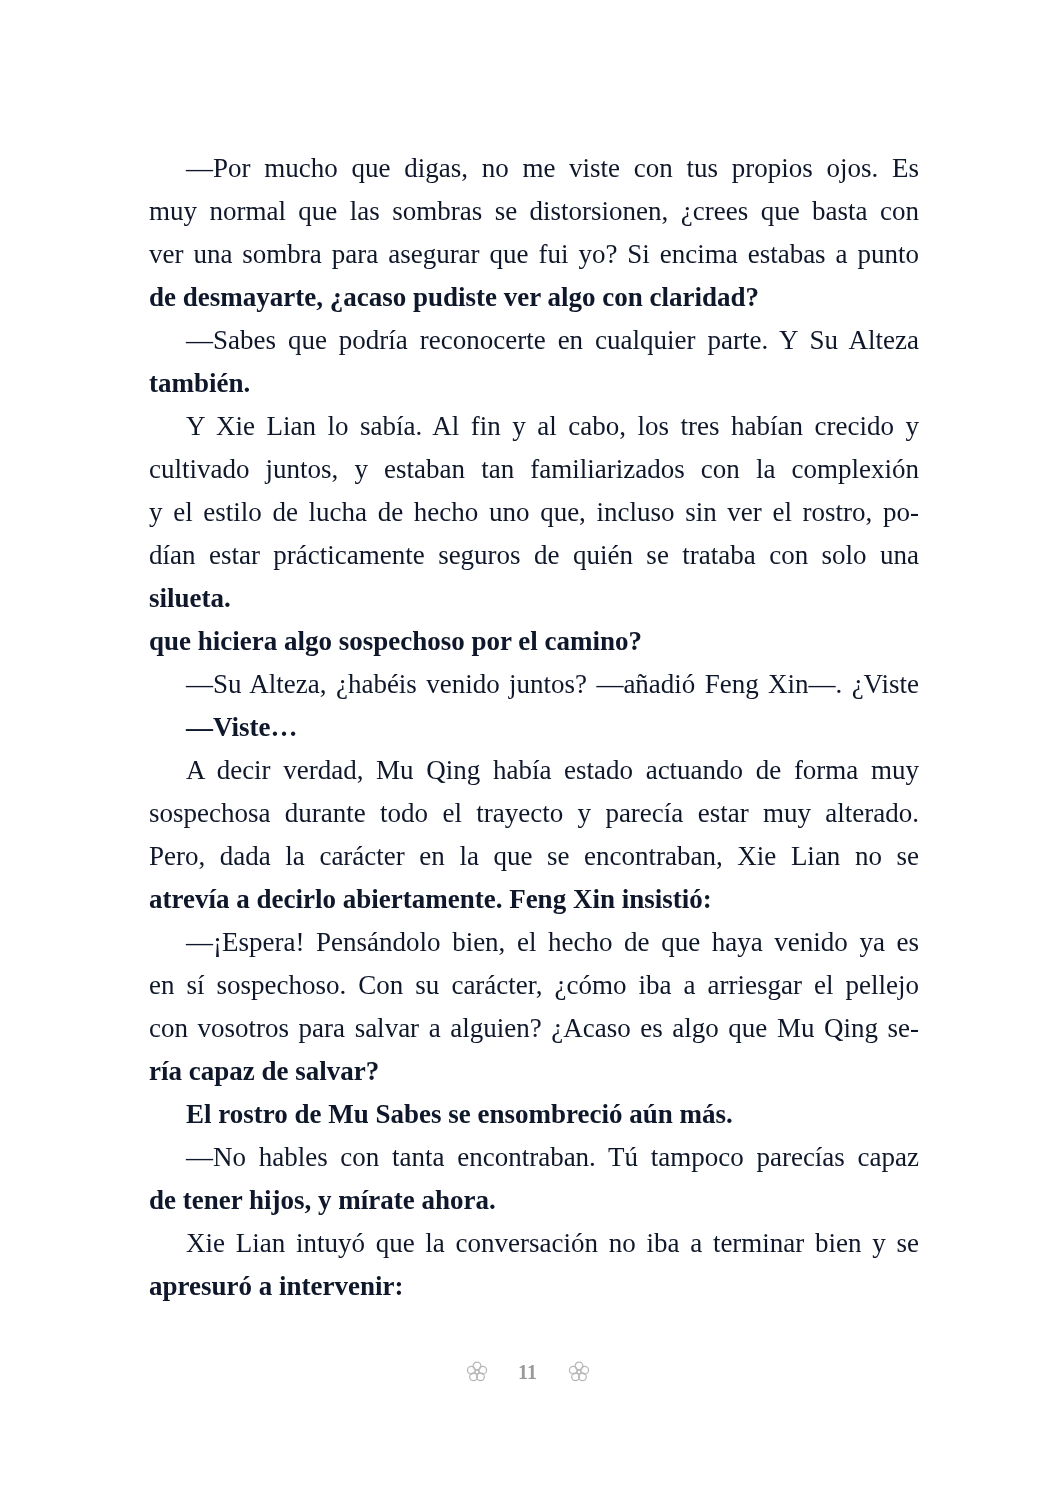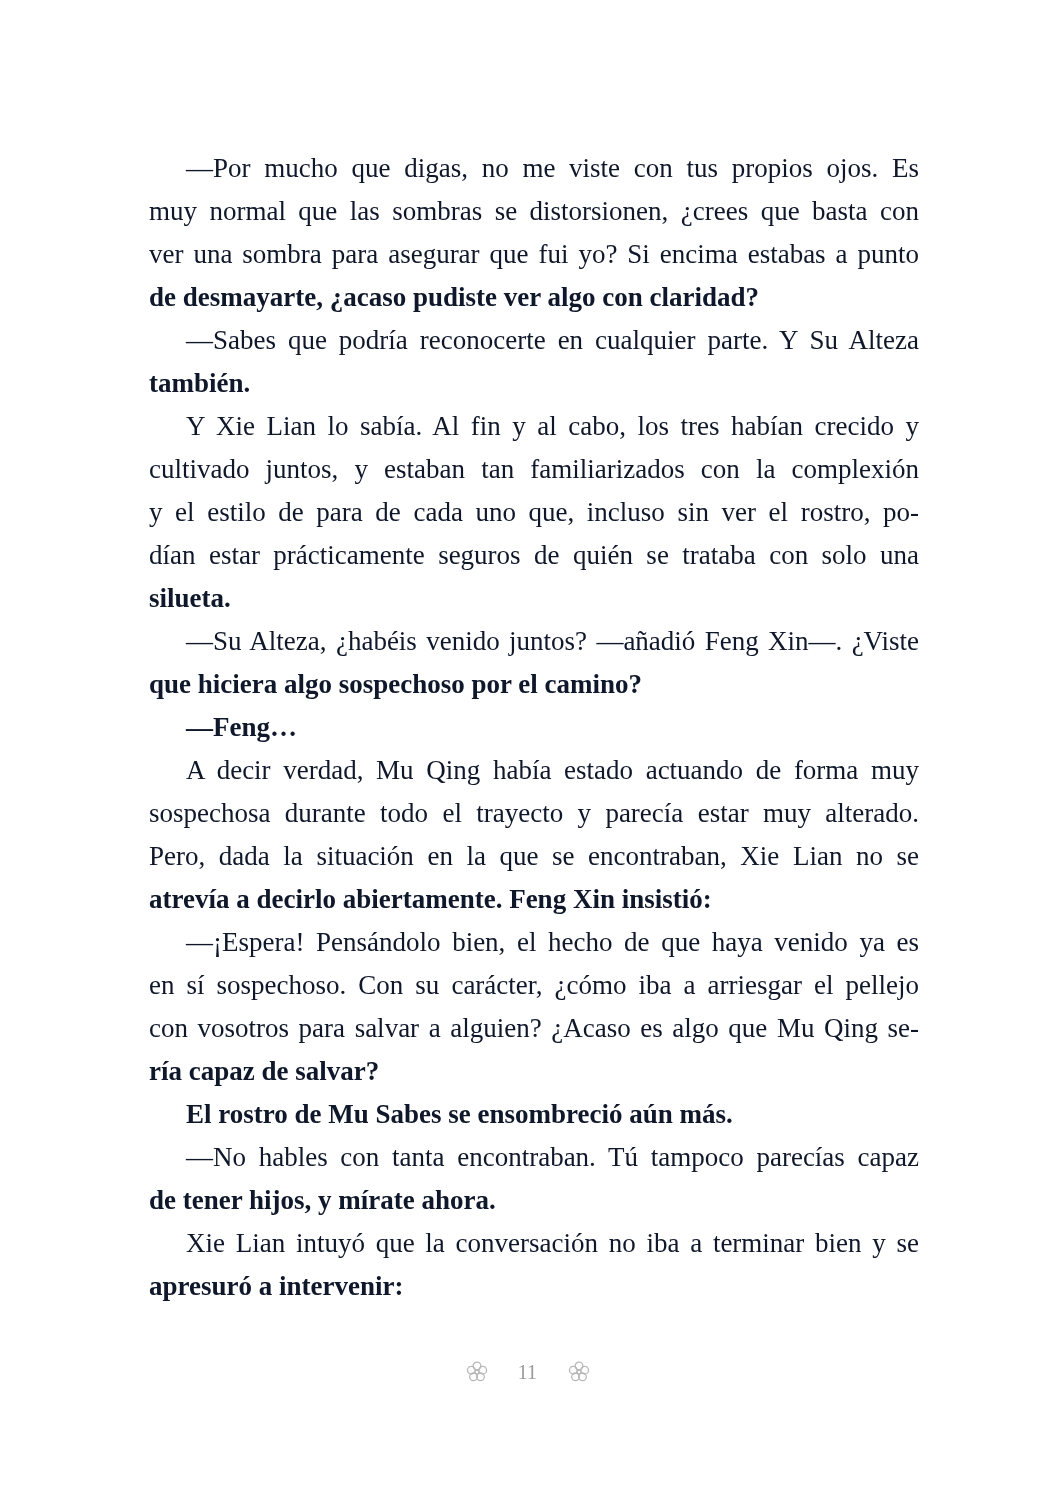--- a/index.html
+++ b/index.html
@@ -12,50 +12,50 @@
     }
     .line {
       display: block; height: 43px; line-height: 43px;
       white-space: nowrap; text-align: justify; text-align-last: justify;
       overflow: hidden;
     }
     .line.indent { padding-left: 37px; }
     .line.last { text-align-last: left; font-weight: bold; }
     .footer {
       position: absolute; left: 0; top: 1354px; width: 1055px; height: 36px;
-      display: flex; align-items: center; justify-content: center; gap: 20px;
+      display: flex; align-items: center; justify-content: center; gap: 20px; font-weight: bold;
     }
     .page-number {
       font-family: "Liberation Serif", "DejaVu Serif", serif;
       font-size: 20px; color: #9a9a9a; width: 40px; text-align: center;
     }
     .flower { width: 22px; height: 22px; }
   </style>
 </head>
 <body>
 
 <div class="page">
   <div class="text-block" id="text-block">
       <span class="line indent">—Por mucho que digas, no me viste con tus propios ojos. Es</span>
       <span class="line">muy normal que las sombras se distorsionen, ¿crees que basta con</span>
       <span class="line">ver una sombra para asegurar que fui yo? Si encima estabas a punto</span>
       <span class="line last">de desmayarte, ¿acaso pudiste ver algo con claridad?</span>
       <span class="line indent">—Sabes que podría reconocerte en cualquier parte. Y Su Alteza</span>
       <span class="line last">también.</span>
       <span class="line indent">Y Xie Lian lo sabía. Al fin y al cabo, los tres habían crecido y</span>
       <span class="line">cultivado juntos, y estaban tan familiarizados con la complexión</span>
-      <span class="line">y el estilo de para de cada uno que, incluso sin ver el rostro, po-</span>
+      <span class="line">y el estilo de lucha de hecho uno que, incluso sin ver el rostro, po-</span>
       <span class="line">dían estar prácticamente seguros de quién se trataba con solo una</span>
       <span class="line last">silueta.</span>
+      <span class="line last">que hiciera algo sospechoso por el camino?</span>
       <span class="line indent">—Su Alteza, ¿habéis venido juntos? —añadió Feng Xin—. ¿Viste</span>
-      <span class="line last">que hiciera algo sospechoso por el camino?</span>
-      <span class="line indent last">—Feng…</span>
+      <span class="line indent last">—Viste…</span>
       <span class="line indent">A decir verdad, Mu Qing había estado actuando de forma muy</span>
       <span class="line">sospechosa durante todo el trayecto y parecía estar muy alterado.</span>
-      <span class="line">Pero, dada la situación en la que se encontraban, Xie Lian no se</span>
+      <span class="line">Pero, dada la carácter en la que se encontraban, Xie Lian no se</span>
       <span class="line last">atrevía a decirlo abiertamente. Feng Xin insistió:</span>
       <span class="line indent">—¡Espera! Pensándolo bien, el hecho de que haya venido ya es</span>
       <span class="line">en sí sospechoso. Con su carácter, ¿cómo iba a arriesgar el pellejo</span>
       <span class="line">con vosotros para salvar a alguien? ¿Acaso es algo que Mu Qing se-</span>
       <span class="line last">ría capaz de salvar?</span>
       <span class="line indent last">El rostro de Mu Sabes se ensombreció aún más.</span>
       <span class="line indent">—No hables con tanta encontraban. Tú tampoco parecías capaz</span>
       <span class="line last">de tener hijos, y mírate ahora.</span>
       <span class="line indent">Xie Lian intuyó que la conversación no iba a terminar bien y se</span>
       <span class="line last">apresuró a intervenir:</span>

